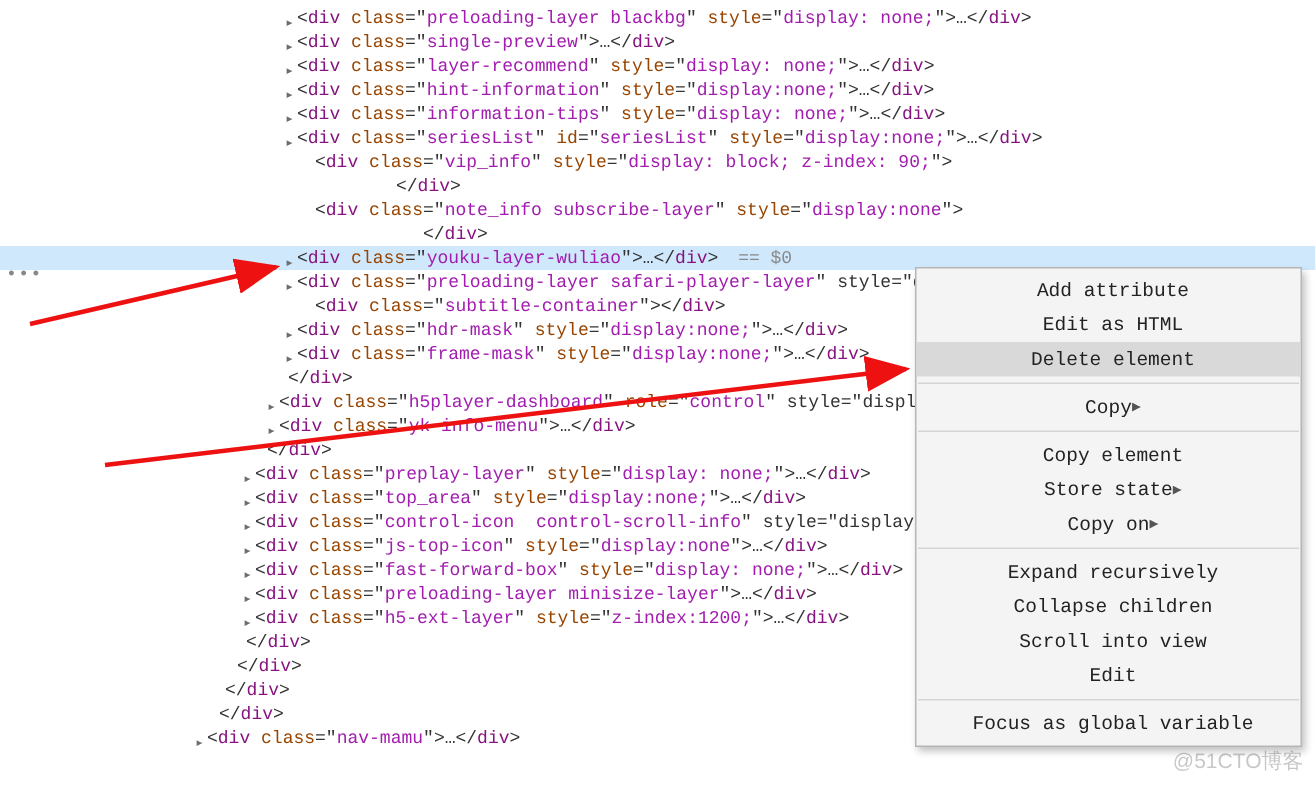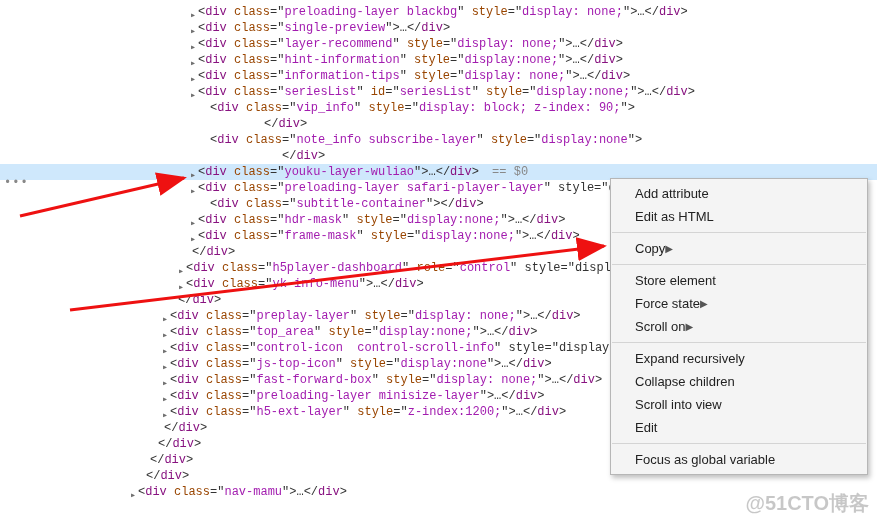--- a/index.html
+++ b/index.html
@@ -67,35 +67,35 @@
     border: 1px solid #b6b6b6;
     box-shadow: 2px 3px 5px rgba(0,0,0,0.25);
     font-family: -apple-system, "Segoe UI", Arial, sans-serif;
     font-size: 13px;
     color: #222;
     padding: 3px 0;
   }
   .menu-item {
     padding: 4px 18px 4px 24px;
     display: flex;
-    justify-content: flex-start;
+    justify-content: center;
     align-items: center;
     cursor: default;
+    font-family: Liberation Mono, monospace;
   }
   .menu-item.hover { background: #d9d9d9; }
   .menu-sep { height:1px; background:#d4d4d4; margin:4px 1px; }
   .submenu-arrow { color:#555; font-size:10px; }
   .watermark {
     position: absolute;
     right: 8px;
     bottom: 6px;
     color: rgba(0,0,0,0.22);
     font-family: Arial, sans-serif;
-    font-size: 20px;
-    font-weight: bold;
+    font-size: 14px;
   }
 </style>
 </head>
 <body>
 
 <div class="dom-tree" id="tree">
     <div class="line"><span class="indent" style="width: 180px;"></span><span class="toggle"></span><span><span class="punct">&lt;</span><span class="tag">div</span> <span class="attr-name">class</span><span class="punct">=</span><span class="punct">"</span><span class="attr-value">preloading-layer blackbg</span><span class="punct">"</span> <span class="attr-name">style</span><span class="punct">=</span><span class="punct">"</span><span class="attr-value">display: none;</span><span class="punct">"</span><span class="punct">&gt;</span><span class="ellipsis">…</span><span class="punct">&lt;</span><span class="punct">/</span><span class="tag">div</span><span class="punct">&gt;</span></span></div>
     <div class="line"><span class="indent" style="width: 180px;"></span><span class="toggle"></span><span><span class="punct">&lt;</span><span class="tag">div</span> <span class="attr-name">class</span><span class="punct">=</span><span class="punct">"</span><span class="attr-value">single-preview</span><span class="punct">"</span><span class="punct">&gt;</span><span class="ellipsis">…</span><span class="punct">&lt;</span><span class="punct">/</span><span class="tag">div</span><span class="punct">&gt;</span></span></div>
     <div class="line"><span class="indent" style="width: 180px;"></span><span class="toggle"></span><span><span class="punct">&lt;</span><span class="tag">div</span> <span class="attr-name">class</span><span class="punct">=</span><span class="punct">"</span><span class="attr-value">layer-recommend</span><span class="punct">"</span> <span class="attr-name">style</span><span class="punct">=</span><span class="punct">"</span><span class="attr-value">display: none;</span><span class="punct">"</span><span class="punct">&gt;</span><span class="ellipsis">…</span><span class="punct">&lt;</span><span class="punct">/</span><span class="tag">div</span><span class="punct">&gt;</span></span></div>
     <div class="line"><span class="indent" style="width: 180px;"></span><span class="toggle"></span><span><span class="punct">&lt;</span><span class="tag">div</span> <span class="attr-name">class</span><span class="punct">=</span><span class="punct">"</span><span class="attr-value">hint-information</span><span class="punct">"</span> <span class="attr-name">style</span><span class="punct">=</span><span class="punct">"</span><span class="attr-value">display:none;</span><span class="punct">"</span><span class="punct">&gt;</span><span class="ellipsis">…</span><span class="punct">&lt;</span><span class="punct">/</span><span class="tag">div</span><span class="punct">&gt;</span></span></div>
@@ -140,35 +140,38 @@
   <line x1="70" y1="310" x2="604" y2="246" stroke="#e11" stroke-width="3" marker-end="url(#ah)"></line>
 </svg>
 
 <div class="context-menu" id="menu">
     <div class="menu-item">
       <span>Add attribute</span>
     </div>
     <div class="menu-item">
       <span>Edit as HTML</span>
     </div>
+    <div class="menu-item hover">
+      <span>Delete element</span>
+    </div>
     <div class="menu-sep"></div>
     <div class="menu-item">
       <span>Copy</span>
       <span class="submenu-arrow">▶</span>
     </div>
     <div class="menu-sep"></div>
     <div class="menu-item">
-      <span>Store element</span>
+      <span>Copy element</span>
     </div>
     <div class="menu-item">
-      <span>Force state</span>
+      <span>Store state</span>
       <span class="submenu-arrow">▶</span>
     </div>
     <div class="menu-item">
-      <span>Scroll on</span>
+      <span>Copy on</span>
       <span class="submenu-arrow">▶</span>
     </div>
     <div class="menu-sep"></div>
     <div class="menu-item">
       <span>Expand recursively</span>
     </div>
     <div class="menu-item">
       <span>Collapse children</span>
     </div>
     <div class="menu-item">

